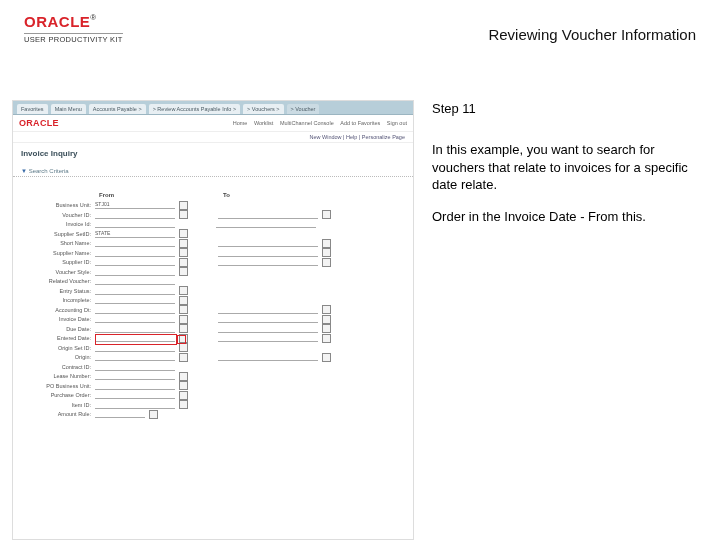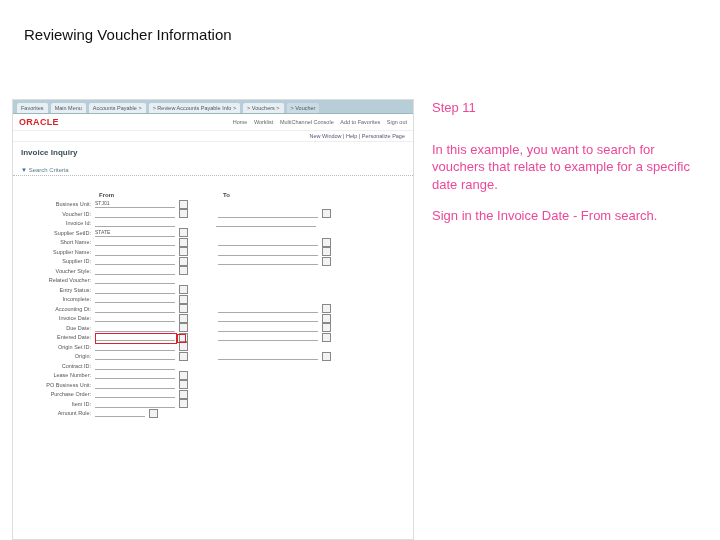--- a/index.html
+++ b/index.html
@@ -171,36 +171,42 @@
   .hot2 {
     position: absolute;
     left: 164px; top: 234px;
     width: 7px; height: 7px;
     border: 1.5px solid #d9232a;
     pointer-events: none;
   }
   .instructions {
     flex: 1;
     font-size: 13px;
-    color: #ec4899;
+    color: #000000;
     line-height: 1.35;
   }
   .step-label {
     font-size: 13px;
     margin-bottom: 24px;
   }
   .instructions p { margin: 0 0 14px 0; }
   .bold { font-weight: normal; }
 </style>
 </head>
 <body>
 
 <div class="page">
 
   <div class="top-header">
+    <div class="logo-block">
+      <span>
+        <span class="logo-oracle">ORACLE</span><span class="logo-tm">®</span>
+      </span>
+      <span class="logo-sub">USER PRODUCTIVITY KIT</span>
+    </div>
     <div class="doc-title">Reviewing Voucher Information</div>
   </div>
 
   <div class="body-area">
 
     <div class="screenshot">
       <div class="ss-tabs">
         <span class="ss-tab">Favorites</span>
         <span class="ss-tab">Main Menu</span>
         <span class="ss-tab">Accounts Payable &gt;</span>
@@ -393,20 +399,20 @@
           <span class="glyph"></span>
         </div>
       </div>
 
       <div class="hot"></div>
       <div class="hot2"></div>
     </div>
 
     <div class="instructions">
       <div class="step-label">Step 11</div>
-      <p>In this example, you want to search for vouchers that relate to example for a specific date range.</p>
+      <p>In this example, you want to search for vouchers that relate to invoices for a specific date relate.</p>
       <p>
-        <span>Sign in the </span><span class="bold">Invoice Date - From</span><span> search.</span>
+        <span>Order in the </span><span class="bold">Invoice Date - From</span><span> this.</span>
       </p>
     </div>
 
   </div>
 </div>
 
 </body></html>

